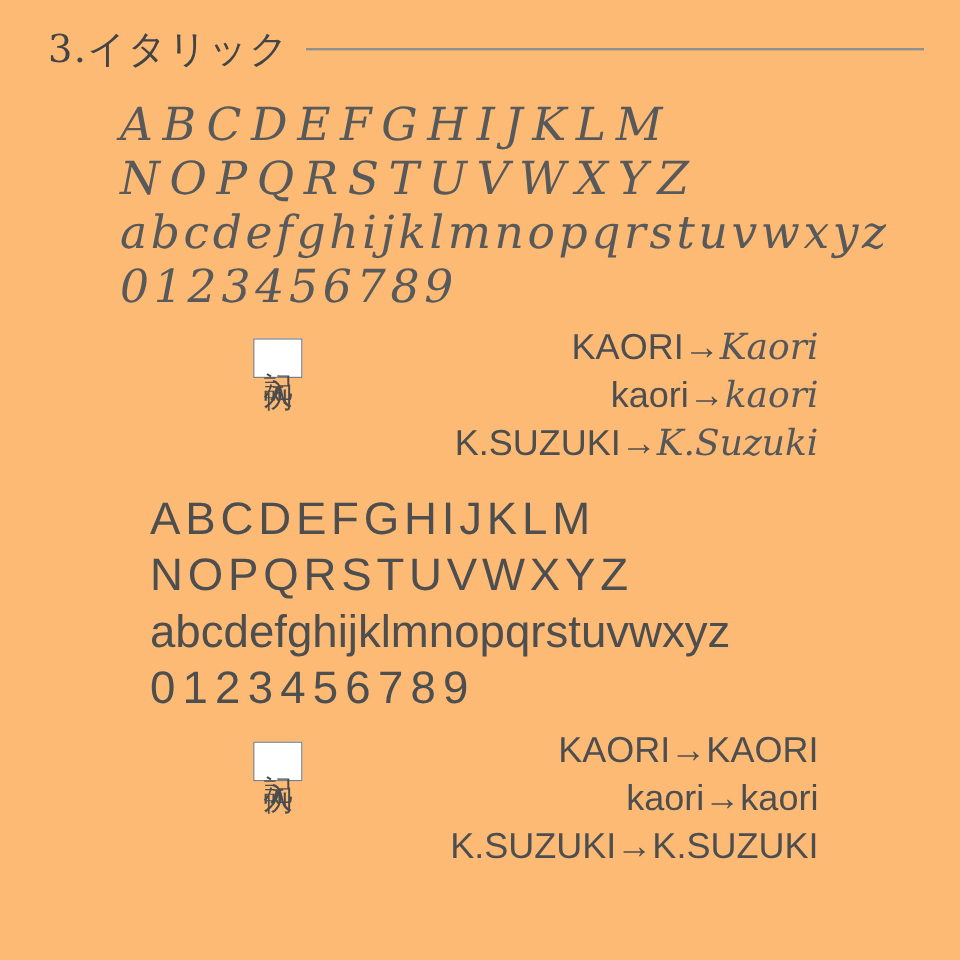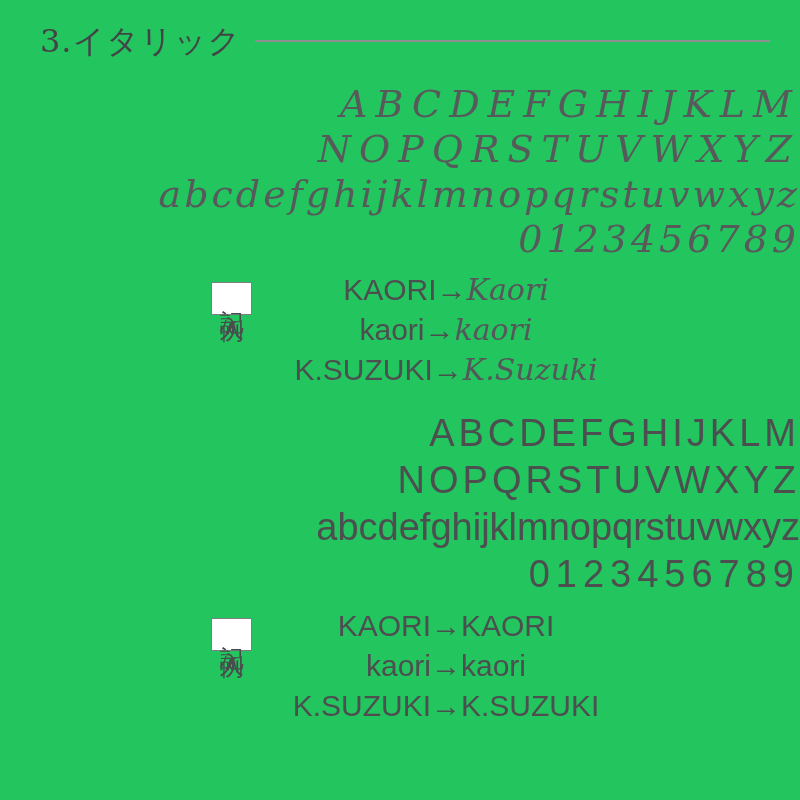--- a/index.html
+++ b/index.html
@@ -1,21 +1,21 @@
 <!DOCTYPE html>
 <html><head>
 <meta charset="utf-8">
 <style>
   * { margin: 0; padding: 0; box-sizing: border-box; }
   html, body { background: #ffffff; }
   .page {
     position: relative;
     width: 800px;
     height: 800px;
-    background: #22c55e;
+    background: #fdba74;
     overflow: hidden;
     padding-top: 22px;
     font-family: "Liberation Sans", sans-serif;
     color: #4f5052;
   }
 
   
   .section-header {
     display: flex;
     align-items: center;
@@ -31,21 +31,21 @@
     white-space: nowrap;
   }
   .divider {
     flex: 1;
     height: 2px;
     background: #8f9092;
     margin-right: 30px;
   }
 
   
-  .alphabet { margin-top: 22px; text-align: right; }
+  .alphabet { margin-top: 22px; }
   .alpha-row { white-space: nowrap; }
 
   .section-italic .alphabet { margin-left: 100px; }
   .section-italic .alpha-row {
     font-family: "DejaVu Serif", serif;
     font-style: italic;
     font-size: 38px;
     line-height: 45px;
     color: #58595b;
   }
@@ -83,21 +83,21 @@
     font-family: "DejaVu Serif", serif;
     font-size: 24px;
     line-height: 1.2;
     letter-spacing: 5px;
     color: #4a4b4d;
     background: #ffffff;
   }
   .example-lines {
     margin-left: 210px;
     width: 472px;
-    text-align: center;
+    text-align: right;
   }
   .example-line {
     font-size: 30px;
     line-height: 40px;
     white-space: nowrap;
     color: #4d4e50;
   }
   .example-input, .arrow {
     font-family: "Liberation Sans", sans-serif;
   }

